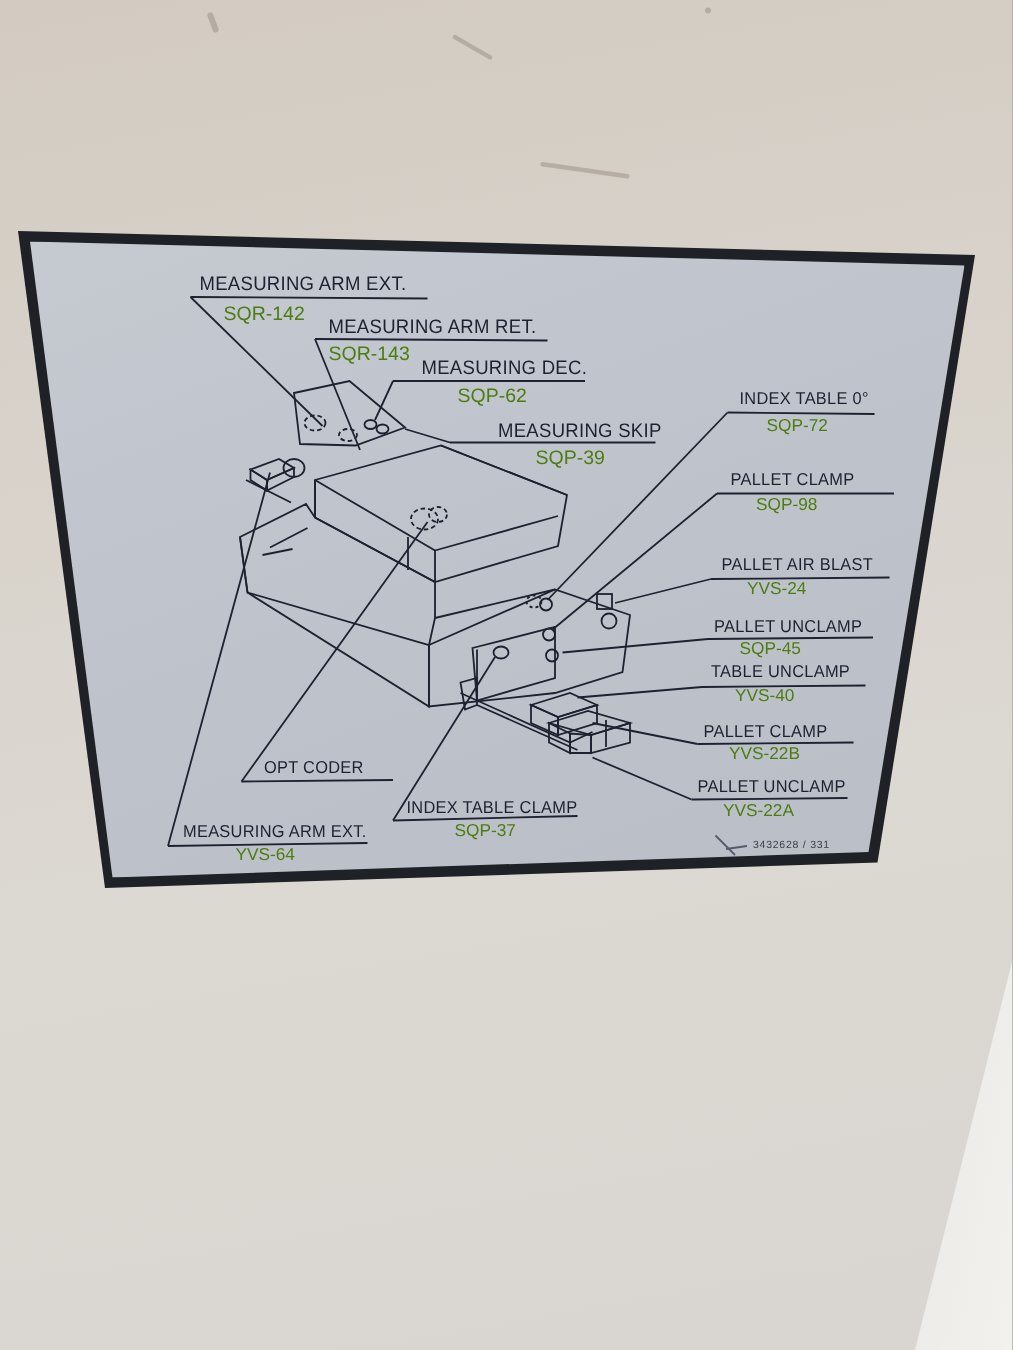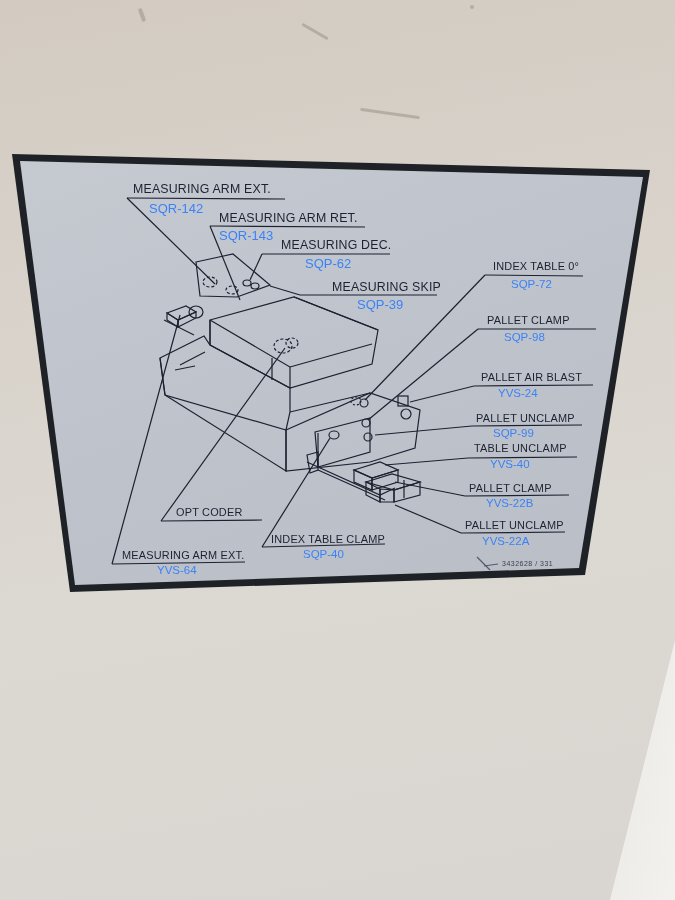--- a/index.html
+++ b/index.html
@@ -27,21 +27,21 @@
     background: linear-gradient(160deg, #c9ccd3 0%, #bfc4cc 40%, #b9bec7 70%, #b3b8c1 100%);
     clip-path: polygon(20px 161px, 643px 177px, 579px 568px, 75px 585px);
   }
   .lbl {
     position:absolute; color:#1d2130; font-weight:normal;
     font-size:13px; letter-spacing:0.2px; white-space:nowrap;
     transform: scaleX(0.95);
     transform-origin:left top;
   }
   .lbl.sm { font-size:11.5px; }
-  .code { position:absolute; color:#3b82f6; font-size:13px; white-space:nowrap; }
+  .code { position:absolute; color:#4d7c0f; font-size:13px; white-space:nowrap; }
   .code.sm { font-size:11.5px; }
   .partno { position:absolute; color:#3a3f4a; font-size:7px; letter-spacing:.5px; }
   svg.diagram { position:absolute; left:0; top:0; }
 </style>
 </head>
 <body>
 
 <div class="wall-right"></div>
 
 <div class="smudge" style="left:140px;top:8px;width:4px;height:14px;transform:rotate(-20deg)"></div>
@@ -161,33 +161,33 @@
   <span class="lbl sm" style="left:493px;top:260px">INDEX TABLE 0°</span>
   <span class="code sm" style="left:511px;top:278px">SQP-72</span>
 
   <span class="lbl sm" style="left:487px;top:314px">PALLET CLAMP</span>
   <span class="code sm" style="left:504px;top:331px">SQP-98</span>
 
   <span class="lbl sm" style="left:481px;top:371px">PALLET AIR BLAST</span>
   <span class="code sm" style="left:498px;top:387px">YVS-24</span>
 
   <span class="lbl sm" style="left:476px;top:412px">PALLET UNCLAMP</span>
-  <span class="code sm" style="left:493px;top:427px">SQP-99</span>
+  <span class="code sm" style="left:493px;top:427px">SQP-45</span>
 
   <span class="lbl sm" style="left:474px;top:442px">TABLE UNCLAMP</span>
   <span class="code sm" style="left:490px;top:458px">YVS-40</span>
 
   <span class="lbl sm" style="left:469px;top:482px">PALLET CLAMP</span>
   <span class="code sm" style="left:486px;top:497px">YVS-22B</span>
 
   <span class="lbl sm" style="left:465px;top:519px">PALLET UNCLAMP</span>
   <span class="code sm" style="left:482px;top:535px">YVS-22A</span>
 
   <span class="lbl sm" style="left:176px;top:506px">OPT CODER</span>
 
   <span class="lbl sm" style="left:271px;top:533px">INDEX TABLE CLAMP</span>
-  <span class="code sm" style="left:303px;top:548px">SQP-40</span>
+  <span class="code sm" style="left:303px;top:548px">SQP-37</span>
 
   <span class="lbl sm" style="left:122px;top:549px">MEASURING ARM EXT.</span>
   <span class="code sm" style="left:157px;top:564px">YVS-64</span>
 
   <span class="partno" style="left:502px;top:560px">3432628 / 331</span>
 </div>
 
 </body></html>

